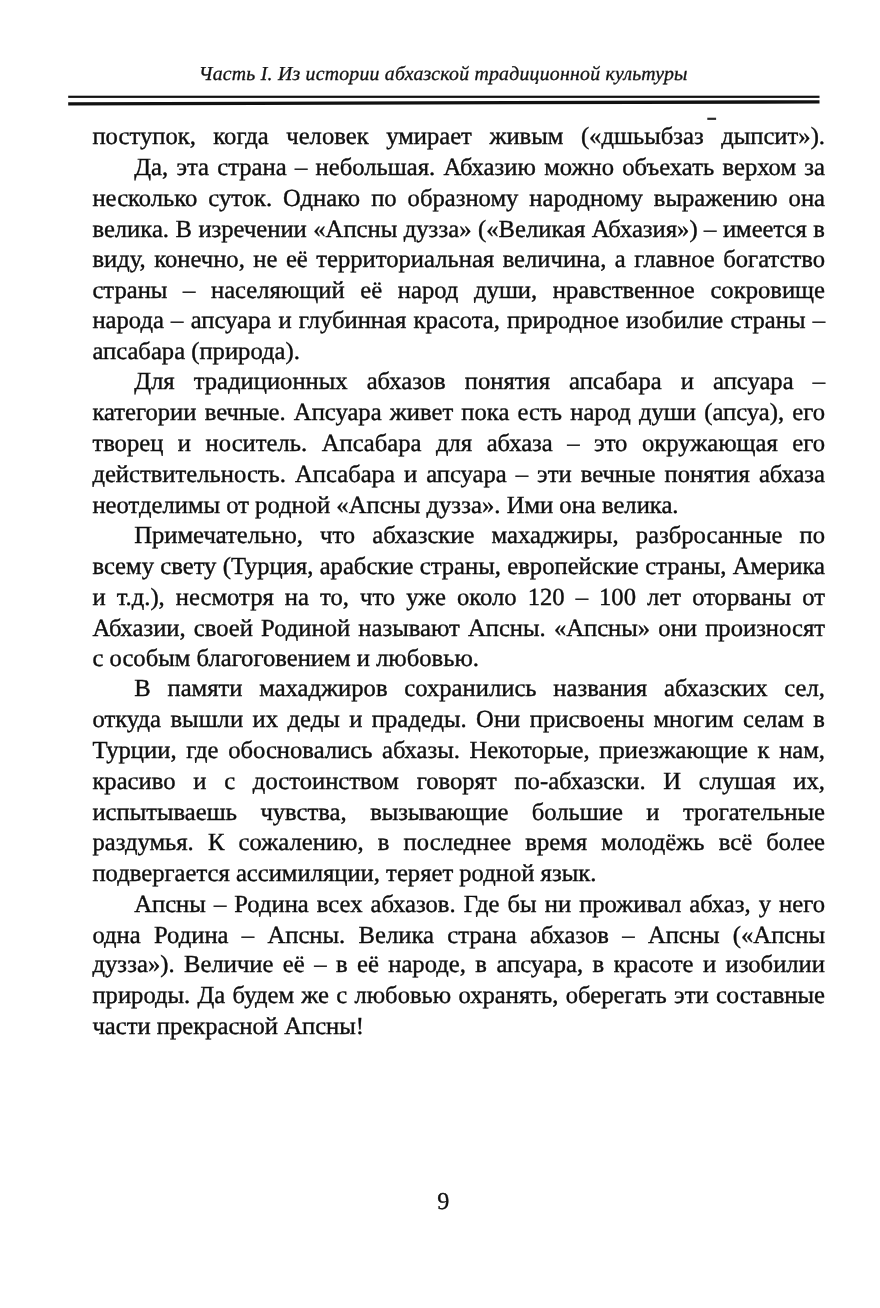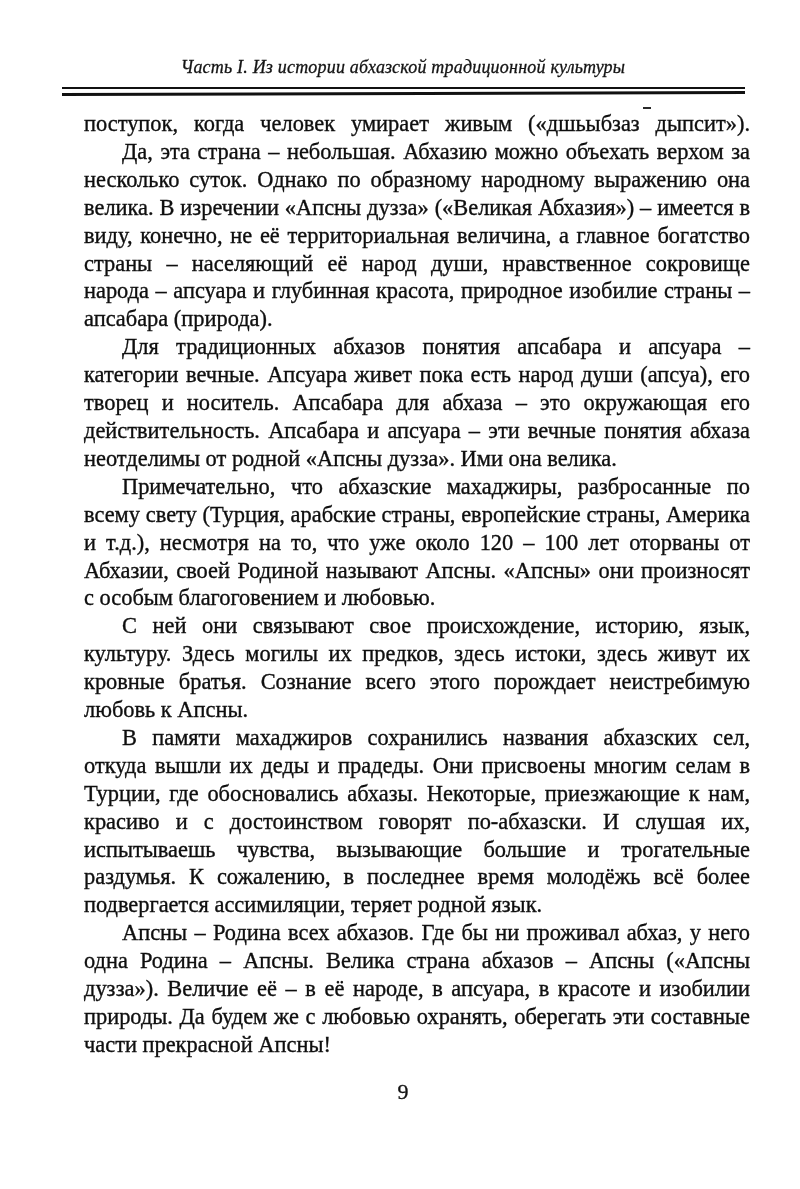--- a/index.html
+++ b/index.html
@@ -99,20 +99,19 @@
   <div class="rule-thin"></div>
   <div class="rule-thick"></div>
 
   <div class="scan-dash"></div>
 
   <div class="text-block">
     <p class="no-indent">поступок, когда человек умирает живым («дшьыбзаз дыпсит»).</p>
     <p>Да, эта страна – небольшая. Абхазию можно объехать верхом за несколько суток. Однако по образному народному выражению она велика. В изречении «Апсны дузза» («Великая Абхазия») – имеется в виду, конечно, не её территориальная величина, а главное богатство страны – населяющий её народ души, нравственное сокровище народа – апсуара и глубинная красота, природное изобилие страны – апсабара (природа).</p>
     <p>Для традиционных абхазов понятия апсабара и апсуара – категории вечные. Апсуара живет пока есть народ души (апсуа), его творец и носитель. Апсабара для абхаза – это окружающая его действительность. Апсабара и апсуара – эти вечные понятия абхаза неотделимы от родной «Апсны дузза». Ими она велика.</p>
     <p>Примечательно, что абхазские махаджиры, разбросанные по всему свету (Турция, арабские страны, европейские страны, Америка и т.д.), несмотря на то, что уже около 120 – 100 лет оторваны от Абхазии, своей Родиной называют Апсны. «Апсны» они произносят с особым благоговением и любовью.</p>
-    <p>С ней они связывают свое происхождение, историю, язык, культуру. Здесь могилы их предков, здесь истоки, здесь живут их кровные братья. Сознание всего этого порождает неистребимую любовь к Апсны.</p>
     <p>В памяти махаджиров сохранились названия абхазских сел, откуда вышли их деды и прадеды. Они присвоены многим селам в Турции, где обосновались абхазы. Некоторые, приезжающие к нам, красиво и с достоинством говорят по-абхазски. И слушая их, испытываешь чувства, вызывающие большие и трогательные раздумья. К сожалению, в последнее время молодёжь всё более подвергается ассимиляции, теряет родной язык.</p>
     <p>Апсны – Родина всех абхазов. Где бы ни проживал абхаз, у него одна Родина – Апсны. Велика страна абхазов – Апсны («Апсны дузза»). Величие её – в её народе, в апсуара, в красоте и изобилии природы. Да будем же с любовью охранять, оберегать эти составные части прекрасной Апсны!</p>
   </div>
 
   <div class="page-number">9</div>
 
 </div>
 
 </body></html>

